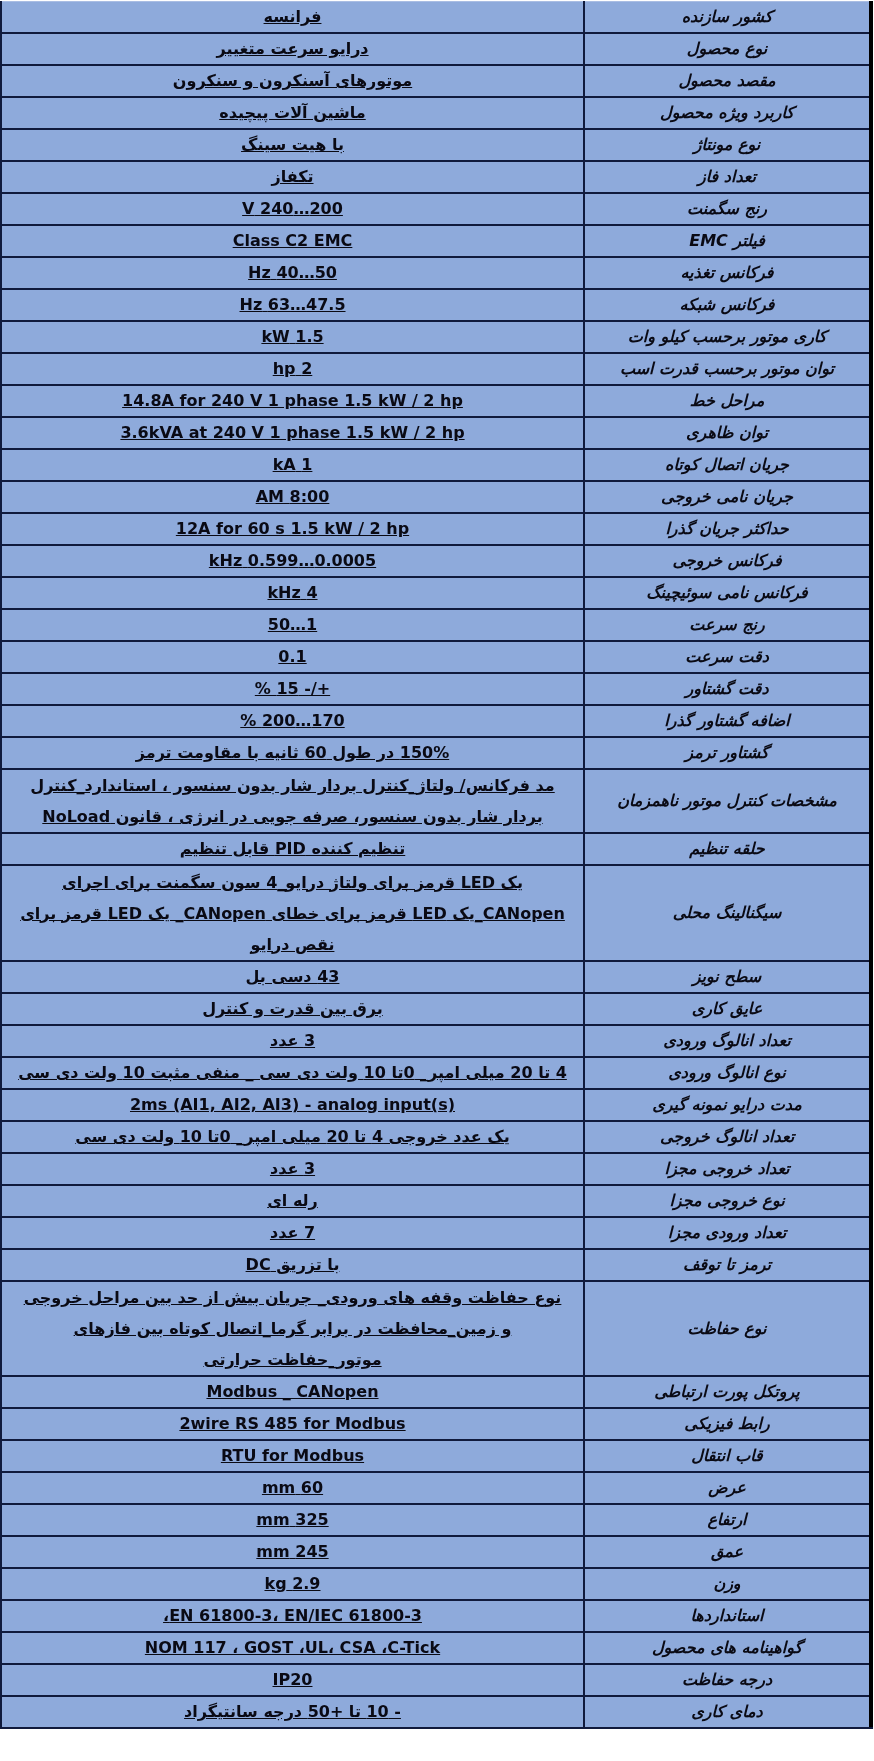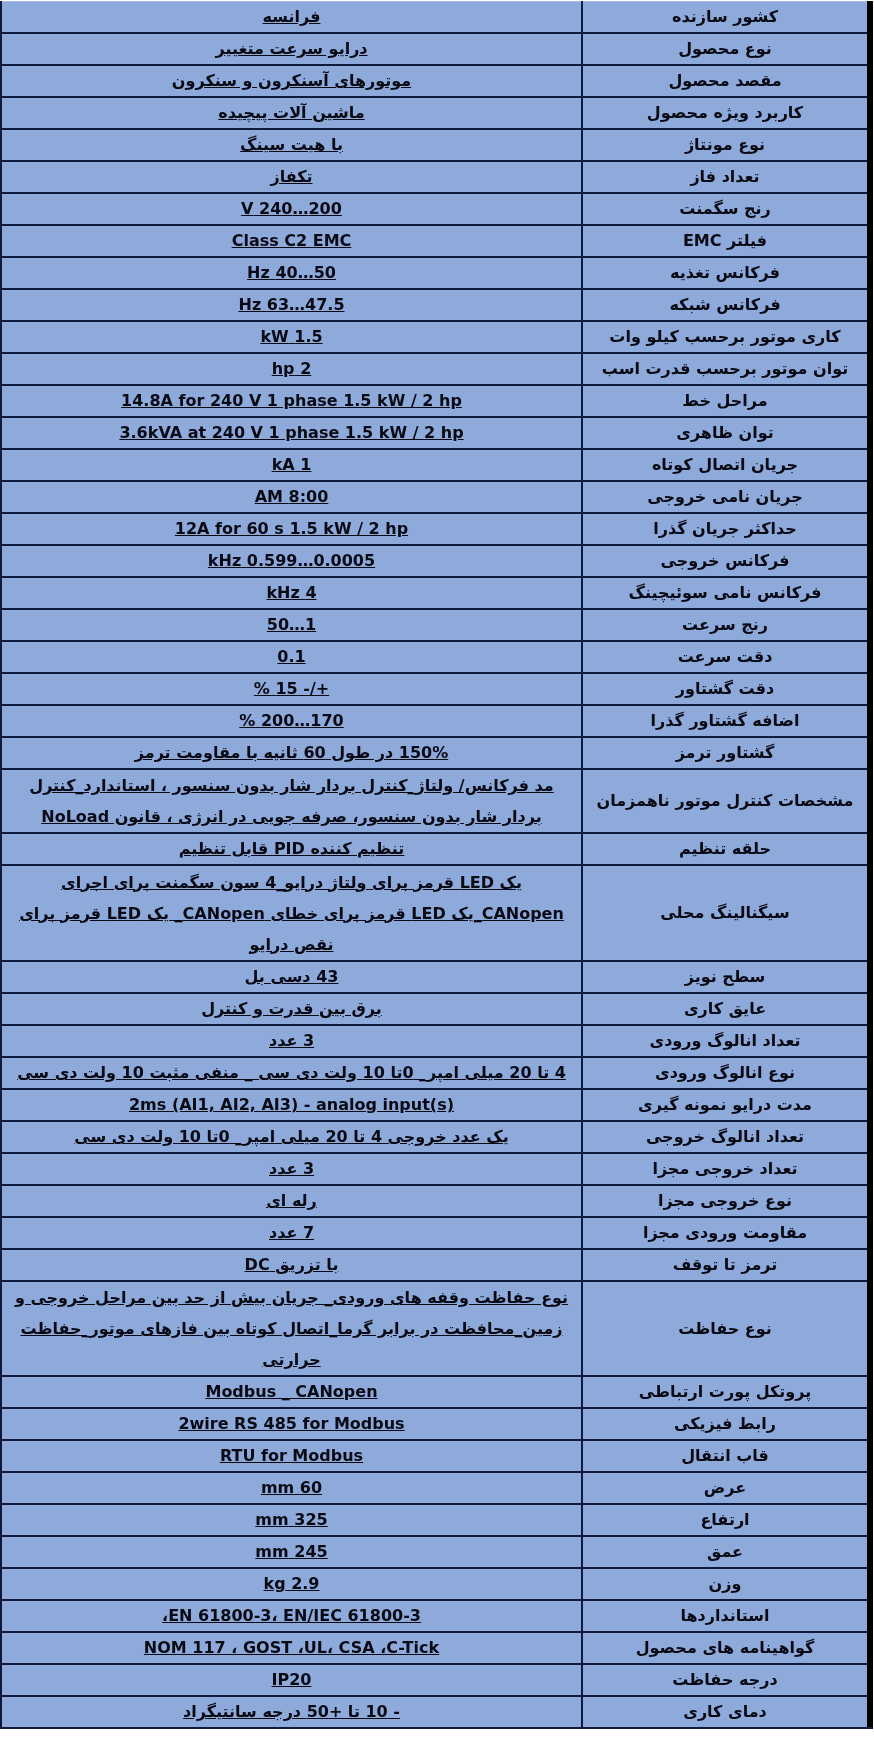--- a/index.html
+++ b/index.html
@@ -24,25 +24,25 @@
     padding: 0 8px;
     text-align: center;
     vertical-align: middle;
     height: 30px;
     line-height: 30px;
     font-size: 16px;
     font-weight: bold;
     overflow: hidden;
   }
   table.spec tr:first-child td { border-top: 1px solid #a9bde3; }
-  td.label { width: 268px; border-left: 2px solid #101a3c; border-right: 6px solid #000000; font-size: 16px; }
+  td.label { width: 268px; border-left: 2px solid #101a3c; border-right: 4px solid #000000; font-size: 16px; font-style: italic; }
   td.value { font-size: 16px; text-decoration: underline; }
   tr.h2 td { height: 62px; }
   tr.h3 td { height: 94px; }
-  tr.h2 td.value, tr.h3 td.value { line-height: 31px; padding: 0 10px; }
+  tr.h2 td.value, tr.h3 td.value { line-height: 31px; padding: 0 18px; }
 </style>
 </head>
 <body>
 
 <div class="sheet">
   <table class="spec">
     <tbody id="spec-body">
         <tr>
           <td class="label">کشور سازنده</td>
           <td class="value">فرانسه</td>
@@ -177,21 +177,21 @@
         </tr>
         <tr>
           <td class="label">تعداد خروجی مجزا</td>
           <td class="value">3 عدد</td>
         </tr>
         <tr>
           <td class="label">نوع خروجی مجزا</td>
           <td class="value">رله ای</td>
         </tr>
         <tr>
-          <td class="label">مقاومت ورودی مجزا</td>
+          <td class="label">تعداد ورودی مجزا</td>
           <td class="value">7 عدد</td>
         </tr>
         <tr>
           <td class="label">ترمز تا توقف</td>
           <td class="value">با تزریق DC</td>
         </tr>
         <tr class="h2">
           <td class="label">نوع حفاظت</td>
           <td class="value">نوع حفاظت وقفه های ورودی_ جریان بیش از حد بین مراحل خروجی و زمین_محافظت در برابر گرما_اتصال کوتاه بین فازهای موتور_حفاظت حرارتی</td>
         </tr>

